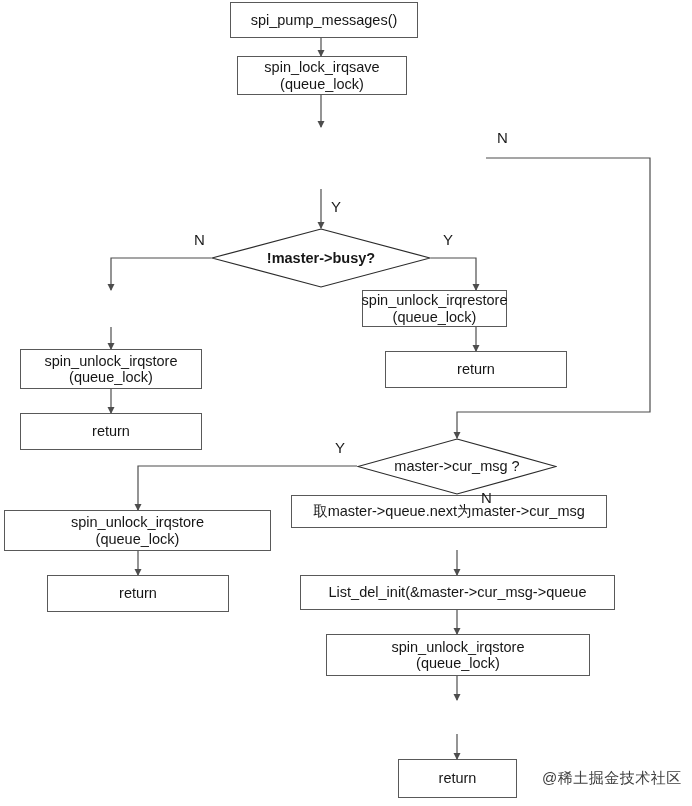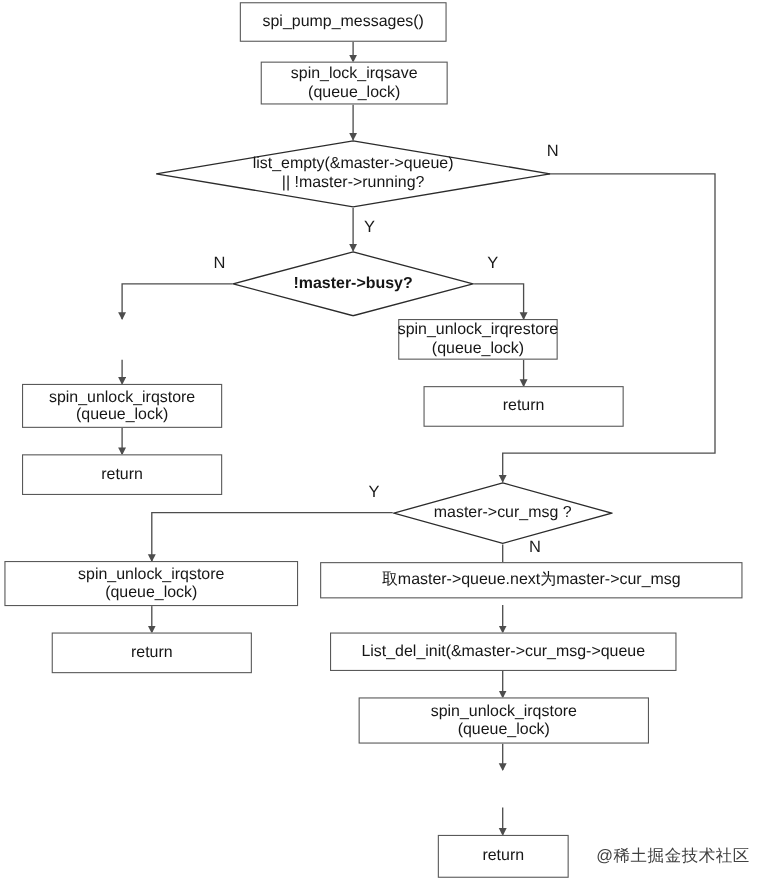--- a/index.html
+++ b/index.html
@@ -115,32 +115,25 @@
       <path d="M457,550 L457,575" marker-end="url(#ah)"></path>
 
       <path d="M457,610 L457,634" marker-end="url(#ah)"></path>
 
       <path d="M457,676 L457,700" marker-end="url(#ah)"></path>
 
       <path d="M457,734 L457,759" marker-end="url(#ah)"></path>
     </g>
   </svg>
 
-  <div class="node" style="left:218px; top:2px; width:188px; height:36px;">spi_pump_messages()</div>
+  <div class="node" style="left:230px; top:2px; width:188px; height:36px;">spi_pump_messages()</div>
 
   <div class="node" style="left:237px; top:56px; width:170px; height:39px;text-align:center;">spin_lock_irqsave
 (queue_lock)</div>
 
-  <div class="diamond-wrap" style="left:141px; top:127px; width:360px; height:62px;">
-    <svg width="360" height="62" viewBox="0 0 360 62" xmlns="http://www.w3.org/2000/svg">
-      <polygon points="180,1 359,31 180,61 1,31" fill="#ffffff" stroke="#2b2b2b" stroke-width="1.2"></polygon>
-    </svg>
-    <div class="diamond-label">list_empty(&amp;master-&gt;queue)
-|| !master-&gt;running?</div>
-  </div>
 
   <div class="diamond-wrap" style="left:211px; top:228px; width:220px; height:60px;font-weight:bold;">
     <svg width="220" height="60" viewBox="0 0 220 60" xmlns="http://www.w3.org/2000/svg">
       <polygon points="110,1 219,30 110,59 1,30" fill="#ffffff" stroke="#2b2b2b" stroke-width="1.2"></polygon>
     </svg>
     <div class="diamond-label">!master-&gt;busy?</div>
   </div>
 
 
   <div class="node" style="left:20px; top:349px; width:182px; height:40px;">spin_unlock_irqstore
@@ -158,21 +151,21 @@
       <polygon points="100,1 199,28.5 100,56 1,28.5" fill="#ffffff" stroke="#2b2b2b" stroke-width="1.2"></polygon>
     </svg>
     <div class="diamond-label">master-&gt;cur_msg ?</div>
   </div>
 
   <div class="node" style="left:4px; top:510px; width:267px; height:41px;">spin_unlock_irqstore
 (queue_lock)</div>
 
   <div class="node" style="left:47px; top:575px; width:182px; height:37px;">return</div>
 
-  <div class="node" style="left:291px; top:511px; width:384px; height:33px;">取master-&gt;queue.next为master-&gt;cur_msg</div>
+  <div class="node" style="left:291px; top:495px; width:316px; height:33px;">取master-&gt;queue.next为master-&gt;cur_msg</div>
 
   <div class="node" style="left:300px; top:575px; width:315px; height:35px;">List_del_init(&amp;master-&gt;cur_msg-&gt;queue</div>
 
   <div class="node" style="left:326px; top:634px; width:264px; height:42px;">spin_unlock_irqstore
 (queue_lock)</div>
 
 
   <div class="node" style="left:398px; top:759px; width:119px; height:39px;">return</div>
 
   <div class="edge-label" style="left:497px; top:130px;">N</div>

